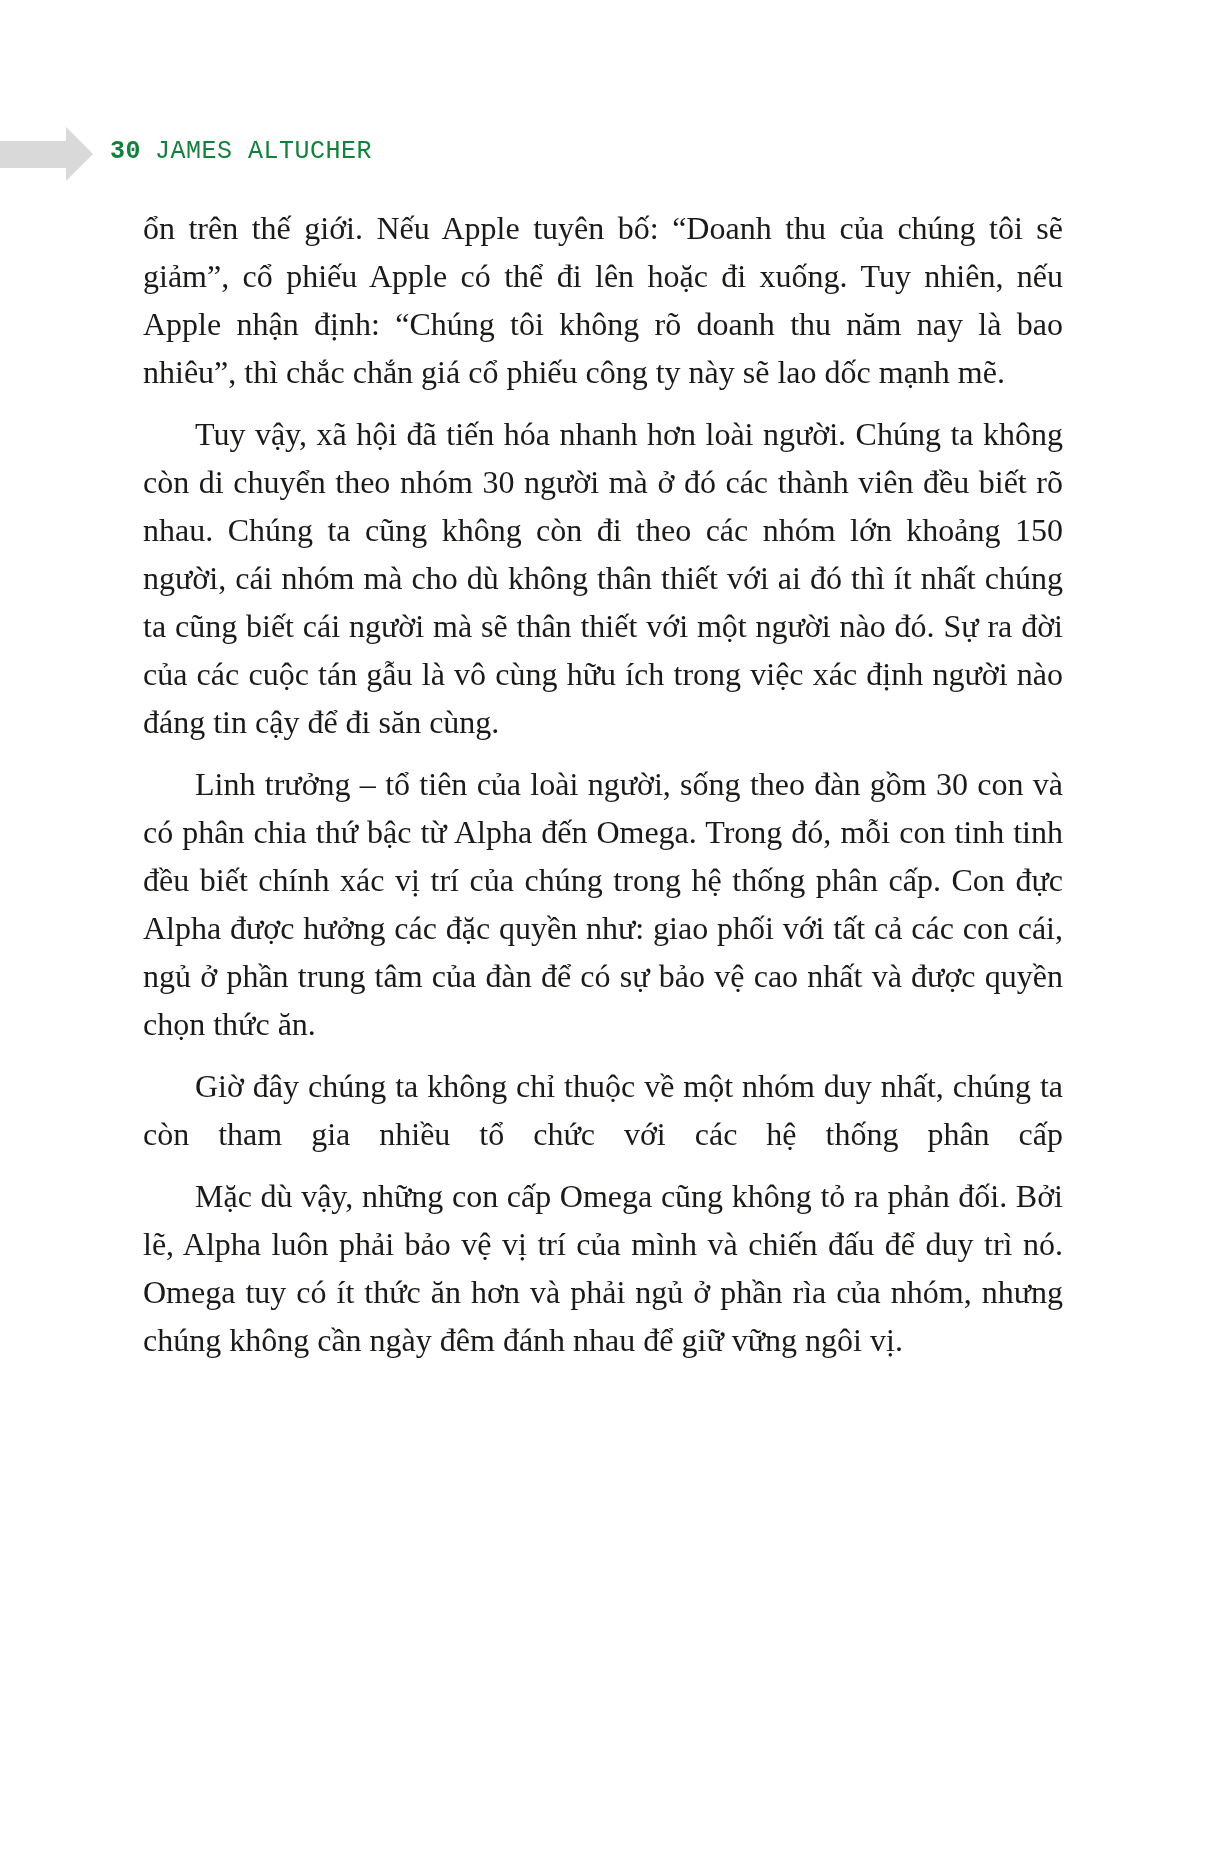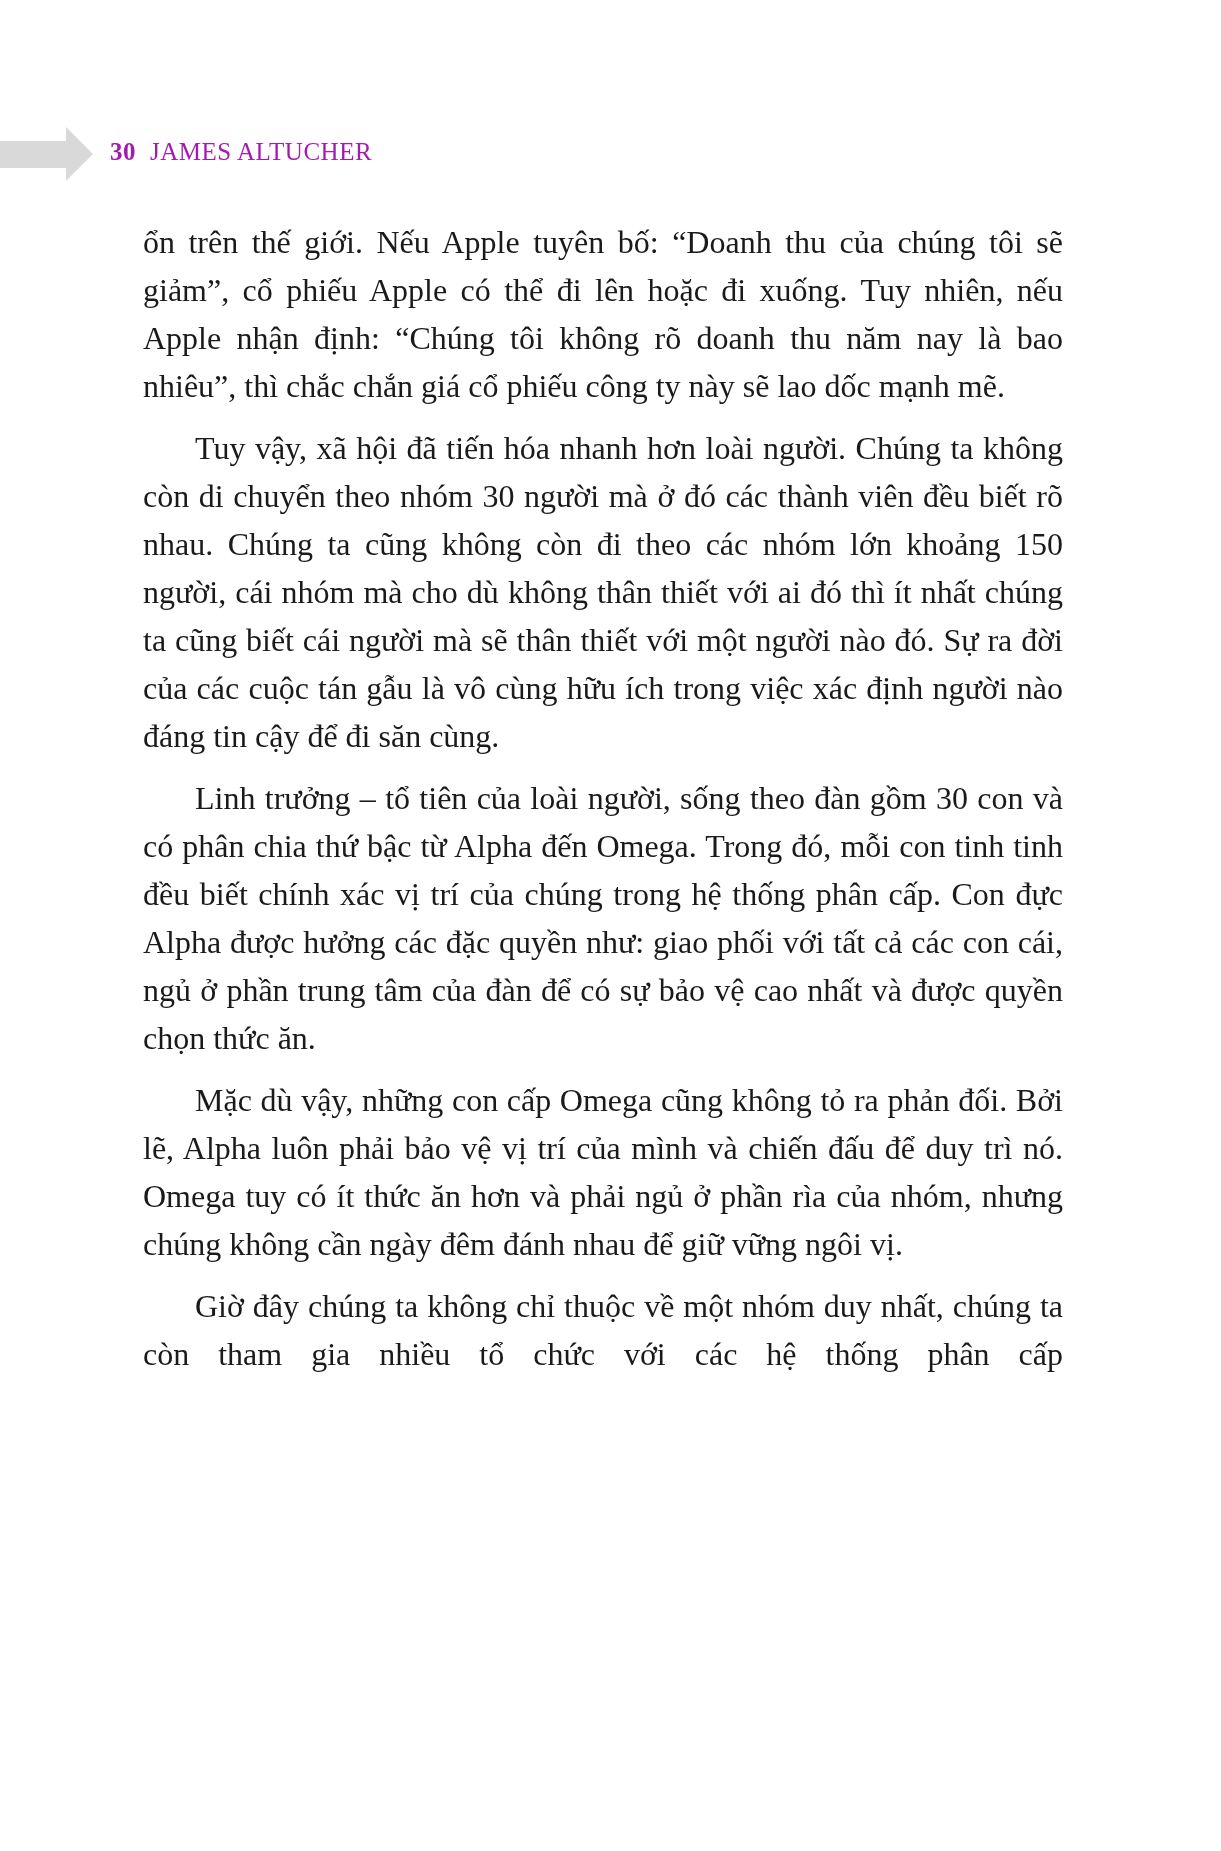--- a/index.html
+++ b/index.html
@@ -45,36 +45,36 @@
     width: 0;
     height: 0;
     border-left: 27px solid #d9d9d9;
     border-top: 27.5px solid transparent;
     border-bottom: 27.5px solid transparent;
   }
   .header-text {
     position: absolute;
     left: 110px;
     top: 138px;
-    font-family: Liberation Serif, serif;
+    font-family: Liberation Mono, monospace;
     font-size: 25px;
     line-height: 28px;
     letter-spacing: 0.5px;
-    color: #a21caf;
+    color: #15803d;
     white-space: nowrap;
   }
   .header-text .page-number {
     font-weight: 700;
     margin-right: 14px;
   }
 
   
   .body-text {
     position: absolute;
-    top: 218px;
+    top: 204px;
     left: 143px;
     width: 920px;
     font-size: 32px;
     line-height: 48px;
     text-align: justify;
   }
   .body-text p {
     margin: 0 0 14px 0;
   }
   .body-text p.indent {
@@ -96,17 +96,17 @@
     </div>
     <div class="header-text">
       <span class="page-number">30</span><span class="running-title">JAMES ALTUCHER</span>
     </div>
   </div>
 
   <div class="body-text">
     <p>ổn trên thế giới. Nếu Apple tuyên bố: “Doanh thu của chúng tôi sẽ giảm”, cổ phiếu Apple có thể đi lên hoặc đi xuống. Tuy nhiên, nếu Apple nhận định: “Chúng tôi không rõ doanh thu năm nay là bao nhiêu”, thì chắc chắn giá cổ phiếu công ty này sẽ lao dốc mạnh mẽ.</p>
     <p class="indent">Tuy vậy, xã hội đã tiến hóa nhanh hơn loài người. Chúng ta không còn di chuyển theo nhóm 30 người mà ở đó các thành viên đều biết rõ nhau. Chúng ta cũng không còn đi theo các nhóm lớn khoảng 150 người, cái nhóm mà cho dù không thân thiết với ai đó thì ít nhất chúng ta cũng biết cái người mà sẽ thân thiết với một người nào đó. Sự ra đời của các cuộc tán gẫu là vô cùng hữu ích trong việc xác định người nào đáng tin cậy để đi săn cùng.</p>
     <p class="indent">Linh trưởng – tổ tiên của loài người, sống theo đàn gồm 30 con và có phân chia thứ bậc từ Alpha đến Omega. Trong đó, mỗi con tinh tinh đều biết chính xác vị trí của chúng trong hệ thống phân cấp. Con đực Alpha được hưởng các đặc quyền như: giao phối với tất cả các con cái, ngủ ở phần trung tâm của đàn để có sự bảo vệ cao nhất và được quyền chọn thức ăn.</p>
+    <p class="indent continues">Giờ đây chúng ta không chỉ thuộc về một nhóm duy nhất, chúng ta còn tham gia nhiều tổ chức với các hệ thống phân cấp</p>
     <p class="indent">Mặc dù vậy, những con cấp Omega cũng không tỏ ra phản đối. Bởi lẽ, Alpha luôn phải bảo vệ vị trí của mình và chiến đấu để duy trì nó. Omega tuy có ít thức ăn hơn và phải ngủ ở phần rìa của nhóm, nhưng chúng không cần ngày đêm đánh nhau để giữ vững ngôi vị.</p>
-    <p class="indent continues">Giờ đây chúng ta không chỉ thuộc về một nhóm duy nhất, chúng ta còn tham gia nhiều tổ chức với các hệ thống phân cấp</p>
   </div>
 
 </div>
 
 </body></html>

